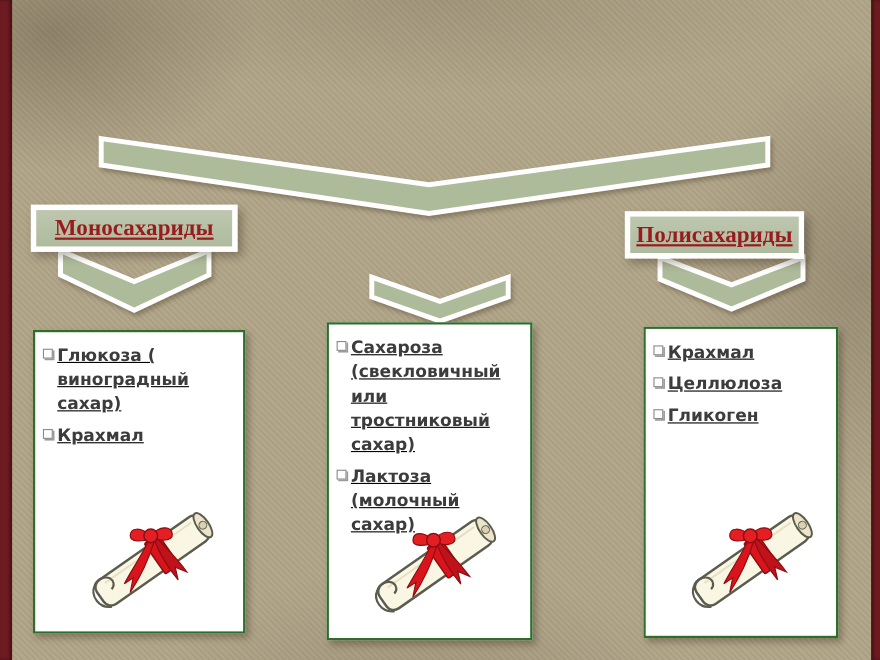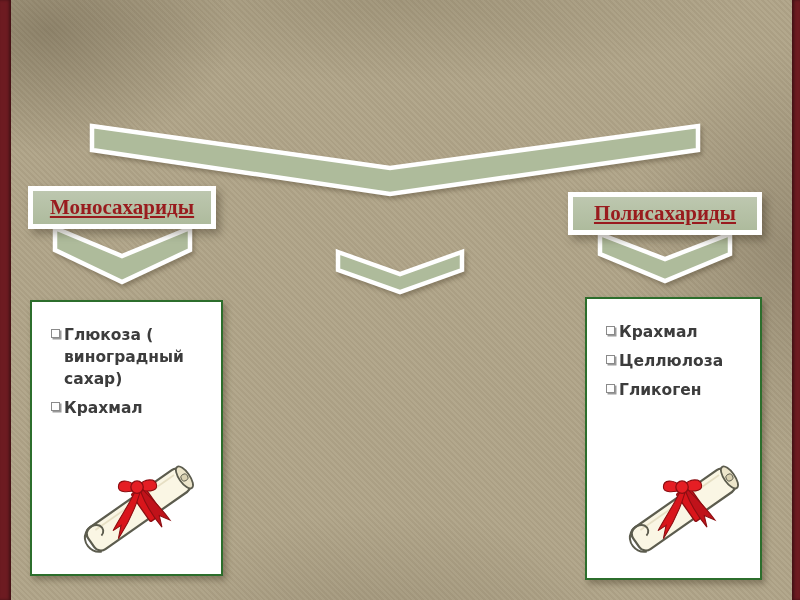--- a/index.html
+++ b/index.html
@@ -35,37 +35,37 @@
   .title-box{left:90px;top:17px;width:608px;height:109px;}
   .title-text{
     font-family:"Liberation Serif","DejaVu Serif",serif;
     font-weight:bold;font-size:30px;letter-spacing:.5px;
     color:var(--c-title_text,#1b2470);
     text-shadow:1px 1px 1px rgba(255,255,255,.25);
   }
   .cat{padding:2px 4px;}
   .cat-mono{left:28px;top:186px;width:188px;height:43px;}
   .cat-di{left:293px;top:206px;width:212px;height:47px;}
-  .cat-poly{left:568px;top:192px;width:194px;height:43px;}
+  .cat-poly{left:568px;top:192px;width:163px;height:43px;}
   .cat-text{
     font-family:"Liberation Serif","DejaVu Serif",serif;
     font-weight:bold;font-size:21px;white-space:nowrap;text-decoration:underline;
   }
   .cat-text.red{color:var(--c-red_text,#991b1e);}
   .cat-text.blue{color:var(--c-title_text,#1b2470);}
   .panel{
     position:absolute;z-index:3;background:#ffffff;
     border:2px solid var(--c-panel_border,#2c6e2c);
     box-shadow:3px 4px 6px rgba(50,40,20,.35);
     box-sizing:border-box;padding:10px 6px 6px 7px;
   }
   .panel-mono{left:30px;top:300px;width:193px;height:276px;}
   .panel-di{left:297px;top:293px;width:187px;height:289px;}
   .panel-poly{left:585px;top:297px;width:177px;height:283px;}
-  .list{list-style:none;margin:12px;padding:0;}
+  .list{list-style:none;margin:0;padding:0;text-decoration:underline;}
   .item{display:flex;align-items:flex-start;gap:4px;margin:0 0 7px 0;}
   .bullet{
     flex:none;width:9px;height:9px;margin-top:5px;
     background:#fdfdfd;border:1.5px solid #8a8a8a;
     box-shadow:1.5px 1.5px 0 #9a9a9a;box-sizing:border-box;
   }
   .txt{
     font-size:15.5px;line-height:1.42;font-weight:bold;
     color:var(--c-list_text,#3c3c3c);
   }
@@ -126,20 +126,35 @@
       <li class="item">
         <span class="bullet"></span>
         <span class="txt">Крахмал</span>
       </li>
     </ul>
     <svg class="scroll" viewBox="0 0 150 135">
         <use href="#scroll"></use>
       </svg>
   </div>
 
+  <div class="panel panel-di">
+    <ul class="list">
+      <li class="item">
+        <span class="bullet"></span>
+        <span class="txt">Сахароза (свекловичный или тростниковый сахар)</span>
+      </li>
+      <li class="item">
+        <span class="bullet"></span>
+        <span class="txt">Лактоза (молочный сахар)</span>
+      </li>
+    </ul>
+    <svg class="scroll" viewBox="0 0 150 135">
+        <use href="#scroll"></use>
+      </svg>
+  </div>
 
   <div class="panel panel-poly">
     <ul class="list">
       <li class="item">
         <span class="bullet"></span>
         <span class="txt">Крахмал</span>
       </li>
       <li class="item">
         <span class="bullet"></span>
         <span class="txt">Целлюлоза</span>

